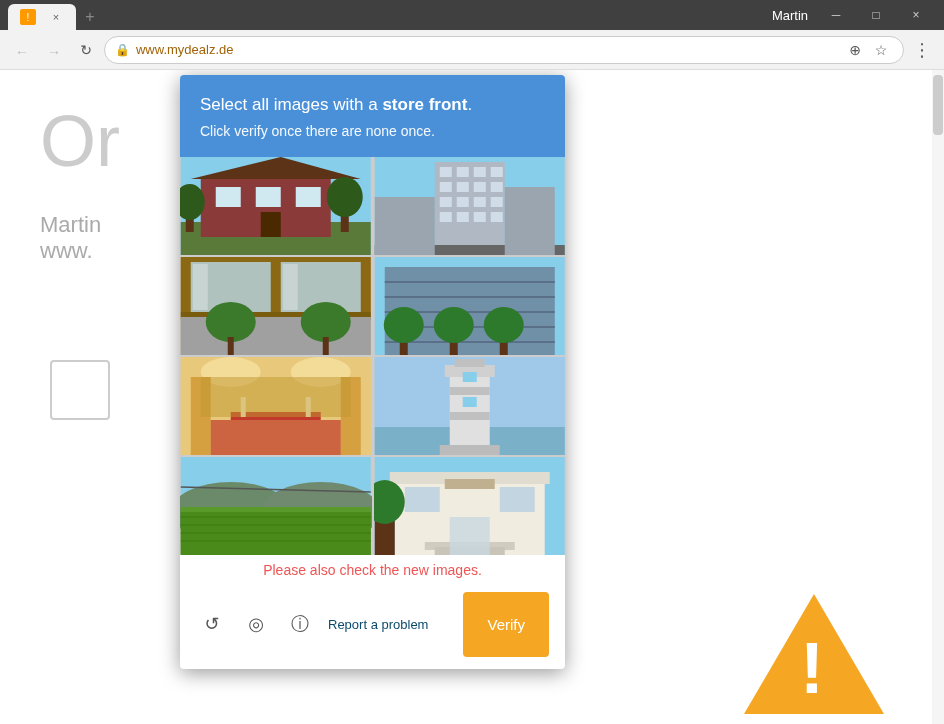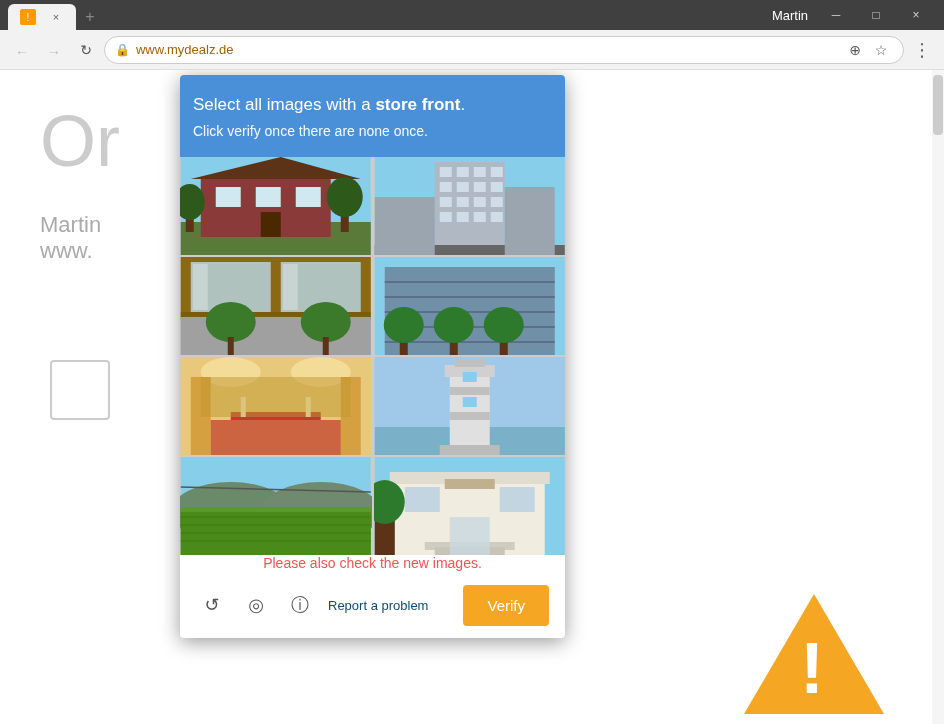--- a/index.html
+++ b/index.html
@@ -249,21 +249,21 @@
       left: 180px;
       width: 385px;
       background: white;
       border-radius: 4px;
       box-shadow: 0 4px 20px rgba(0,0,0,0.4);
       overflow: hidden;
       z-index: 10;
     }
     .captcha-header {
       background: #4a90d9;
-      padding: 18px 13px;
+      padding: 18px 20px;
       color: white;
     }
     .captcha-instruction {
       font-size: 17px;
       line-height: 1.4;
     }
     .captcha-instruction strong { font-weight: bold; }
     .captcha-sub {
       font-size: 14px;
       margin-top: 6px;
@@ -280,21 +280,21 @@
     .grid-cell {
       overflow: hidden;
       position: relative;
       cursor: pointer;
     }
 
     .captcha-notice {
       color: #e55;
       text-align: center;
       font-size: 14px;
-      padding: 0 0 6px;
+      padding: 7px 0 6px;
     }
 
     .captcha-footer {
       display: flex;
       align-items: center;
       padding: 8px 16px 12px;
       gap: 12px;
     }
     .captcha-icon-btn {
       width: 32px;
@@ -311,21 +311,21 @@
       font-size: 13px;
       color: #0c4a6e;
       text-decoration: none;
       cursor: pointer;
     }
     .verify-btn {
       margin-left: auto;
       background: #f5a623;
       color: white;
       border: none;
-      padding: 12px 24px;
+      padding: 24px 24px;
       border-radius: 4px;
       font-size: 15px;
       font-weight: 500;
       cursor: pointer;
     }
 
     
     .img-svg {
       width: 100%;
       height: 100%;

